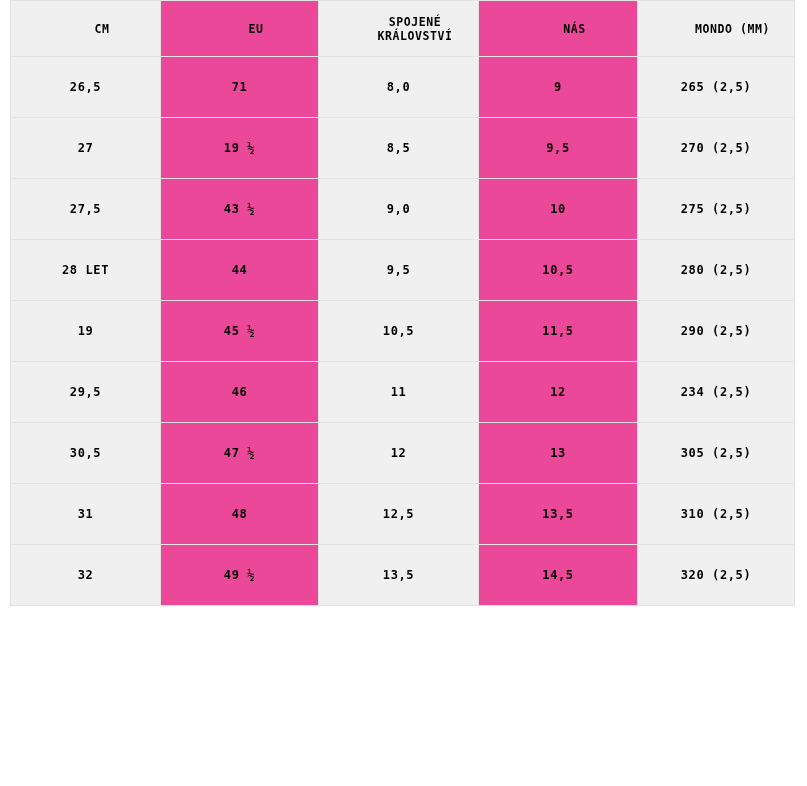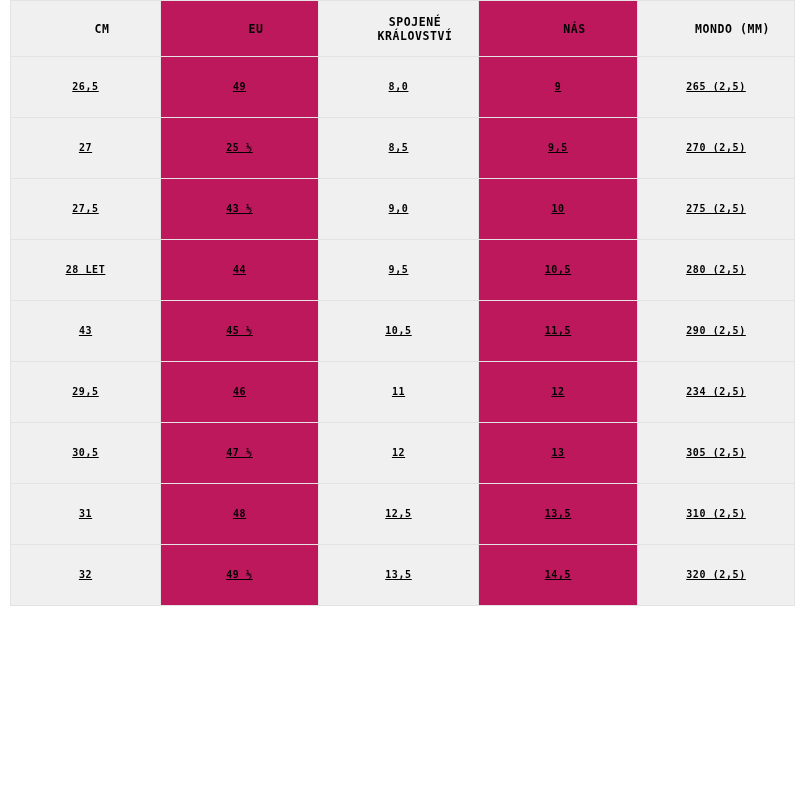--- a/index.html
+++ b/index.html
@@ -44,34 +44,33 @@
     letter-spacing: 0.6px;
   }
   table.size-table th {
     font-size: 11.5px;
     font-weight: bold;
     height: 55px;
     line-height: 14px;
     padding-left: 37px;
   }
   table.size-table td {
-    font-size: 10px;
+    font-size: 12px;
     font-weight: bold;
     height: 60px;
     line-height: 16px;
-    text-decoration: underline;
   }
   
   table.size-table th.shade,
   table.size-table td.shade {
     background: #f0f0f0;
   }
   table.size-table th.plain,
   table.size-table td.plain {
-    background: #be185d;
+    background: #ec4899;
   }
   .hdr-line { display: block; }
 </style>
 </head>
 <body>
 
 <div class="page">
   <table class="size-table">
     <colgroup>
       <col class="c0">
@@ -96,48 +95,48 @@
           <span class="hdr-line">NÁS</span>
         </th>
         <th class="shade">
           <span class="hdr-line">MONDO (MM)</span>
         </th>
       </tr>
     </thead>
     <tbody>
       <tr>
         <td class="shade">26,5</td>
-        <td class="plain">49</td>
+        <td class="plain">71</td>
         <td class="shade">8,0</td>
         <td class="plain">9</td>
         <td class="shade">265 (2,5)</td>
       </tr>
       <tr>
         <td class="shade">27</td>
-        <td class="plain">25 ½</td>
+        <td class="plain">19 ½</td>
         <td class="shade">8,5</td>
         <td class="plain">9,5</td>
         <td class="shade">270 (2,5)</td>
       </tr>
       <tr>
         <td class="shade">27,5</td>
         <td class="plain">43 ½</td>
         <td class="shade">9,0</td>
         <td class="plain">10</td>
         <td class="shade">275 (2,5)</td>
       </tr>
       <tr>
         <td class="shade">28 LET</td>
         <td class="plain">44</td>
         <td class="shade">9,5</td>
         <td class="plain">10,5</td>
         <td class="shade">280 (2,5)</td>
       </tr>
       <tr>
-        <td class="shade">43</td>
+        <td class="shade">19</td>
         <td class="plain">45 ½</td>
         <td class="shade">10,5</td>
         <td class="plain">11,5</td>
         <td class="shade">290 (2,5)</td>
       </tr>
       <tr>
         <td class="shade">29,5</td>
         <td class="plain">46</td>
         <td class="shade">11</td>
         <td class="plain">12</td>

